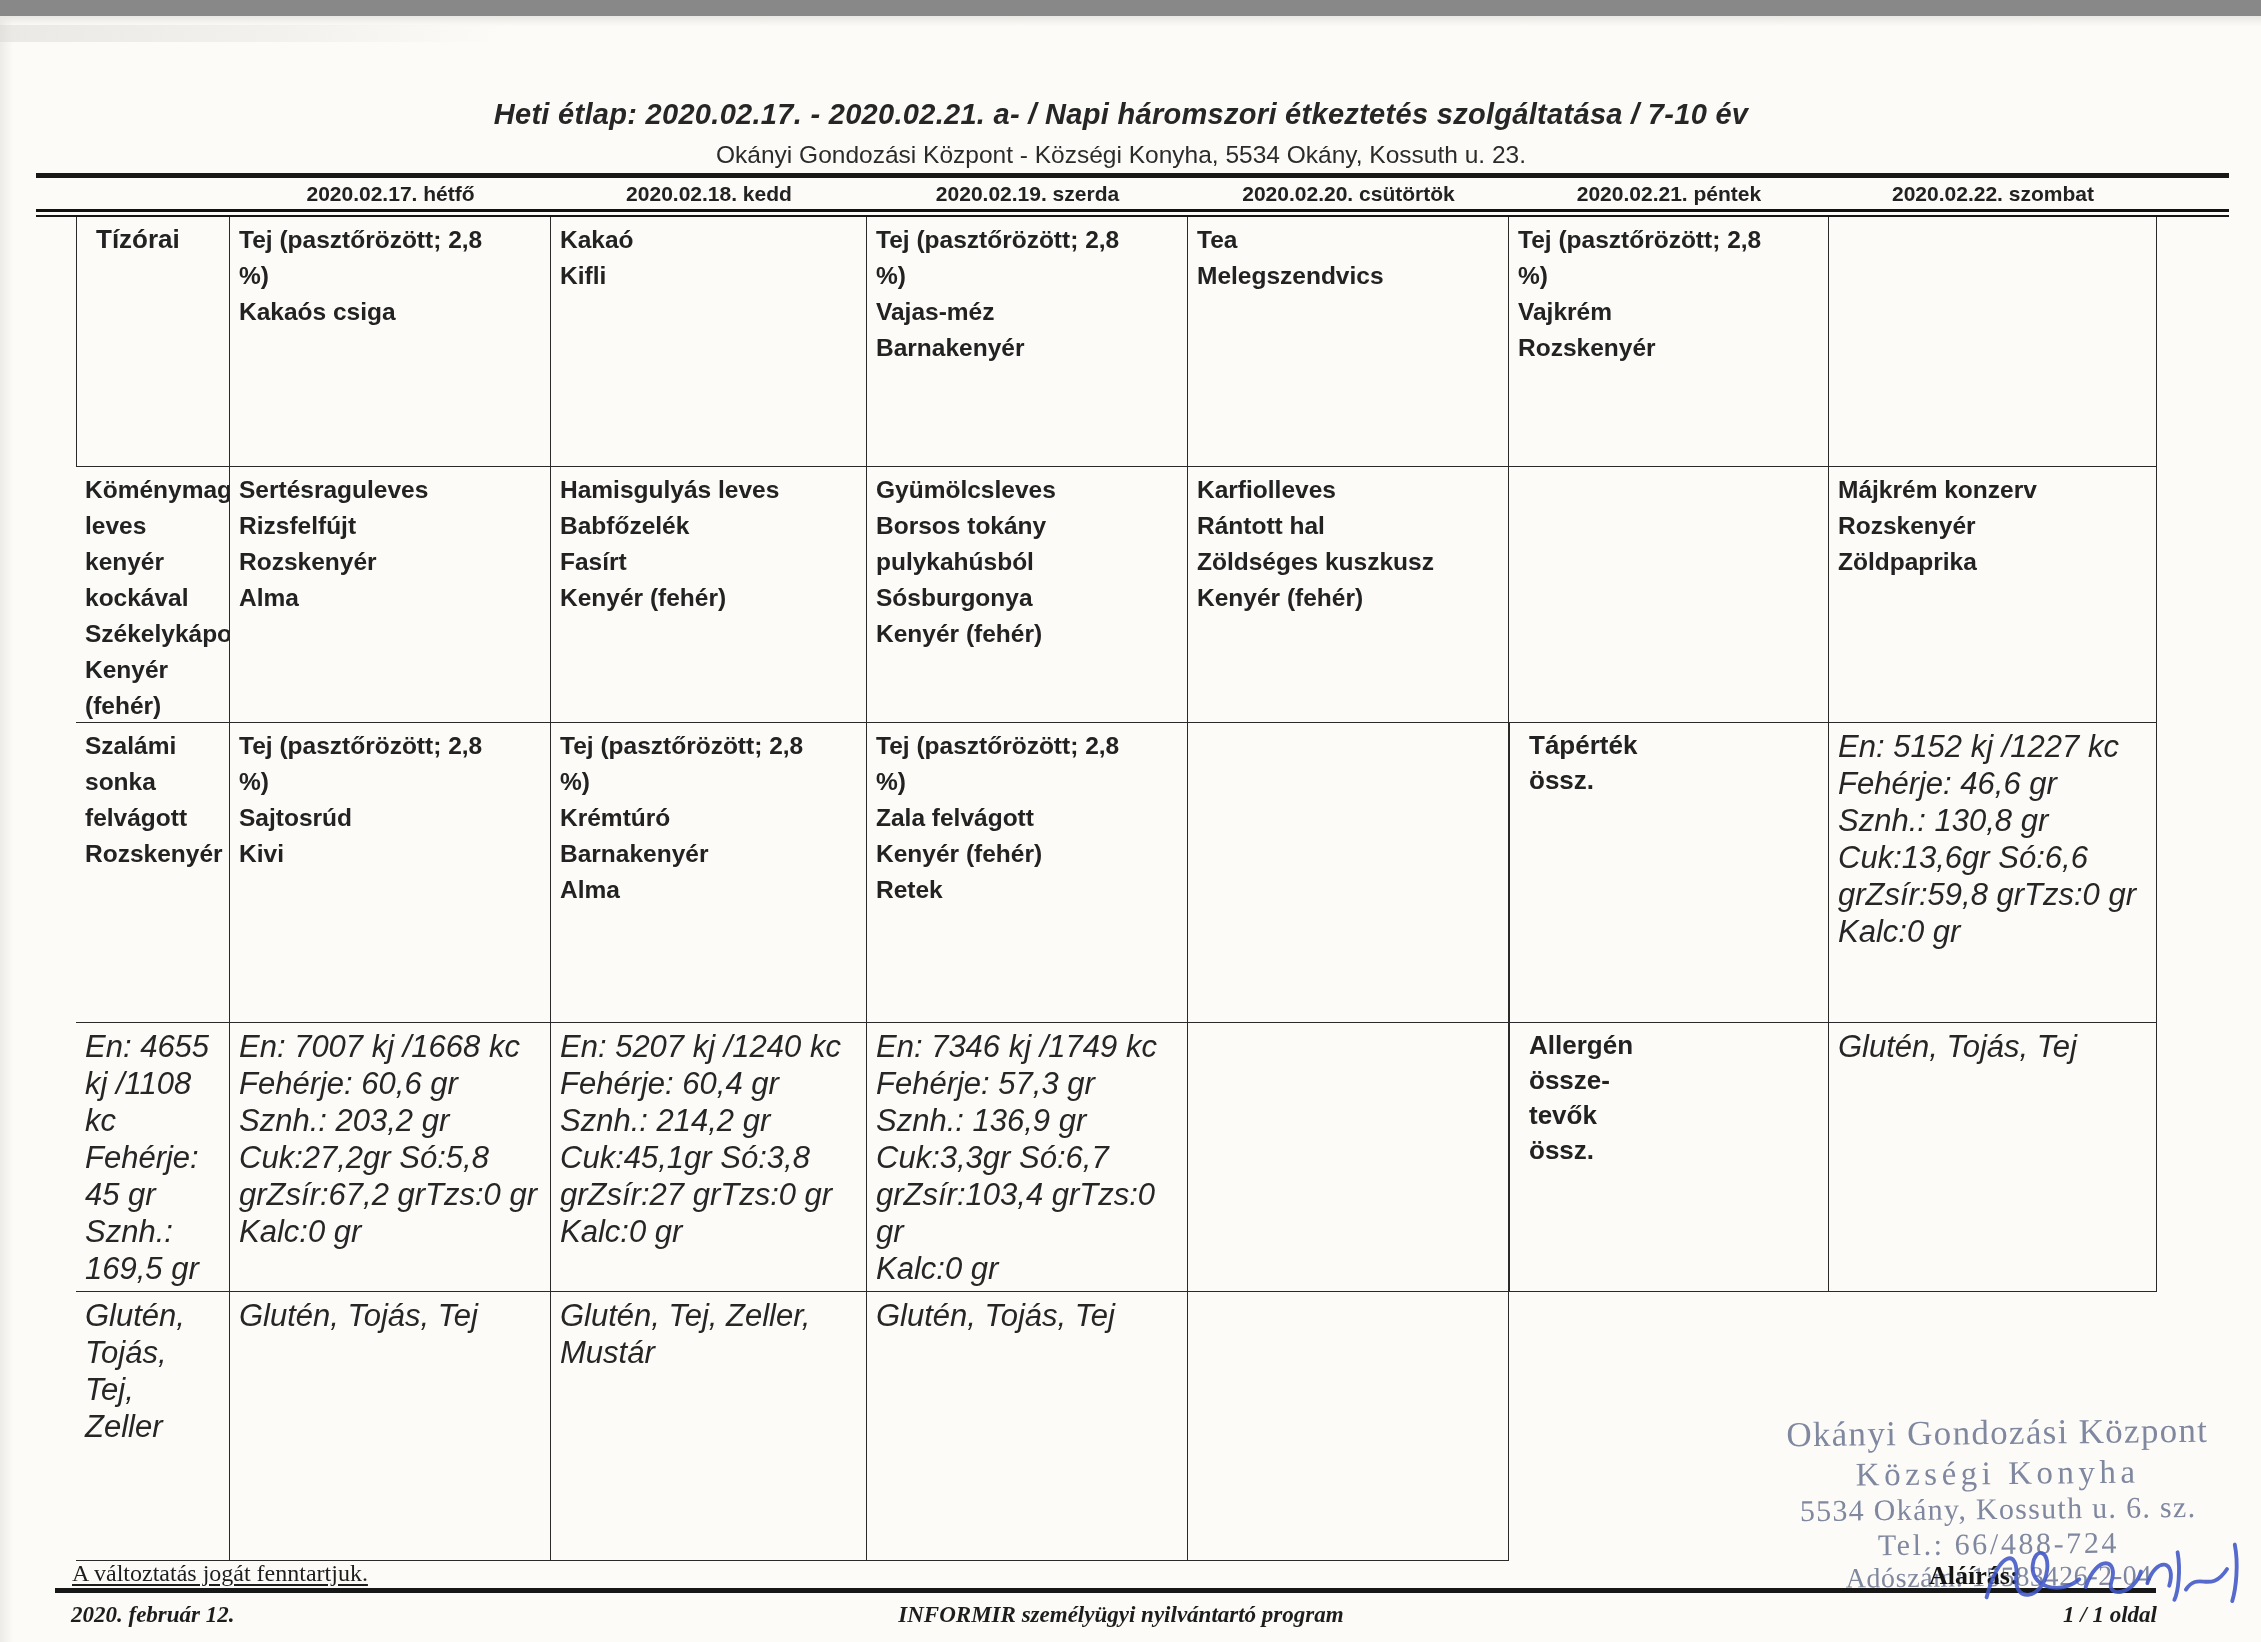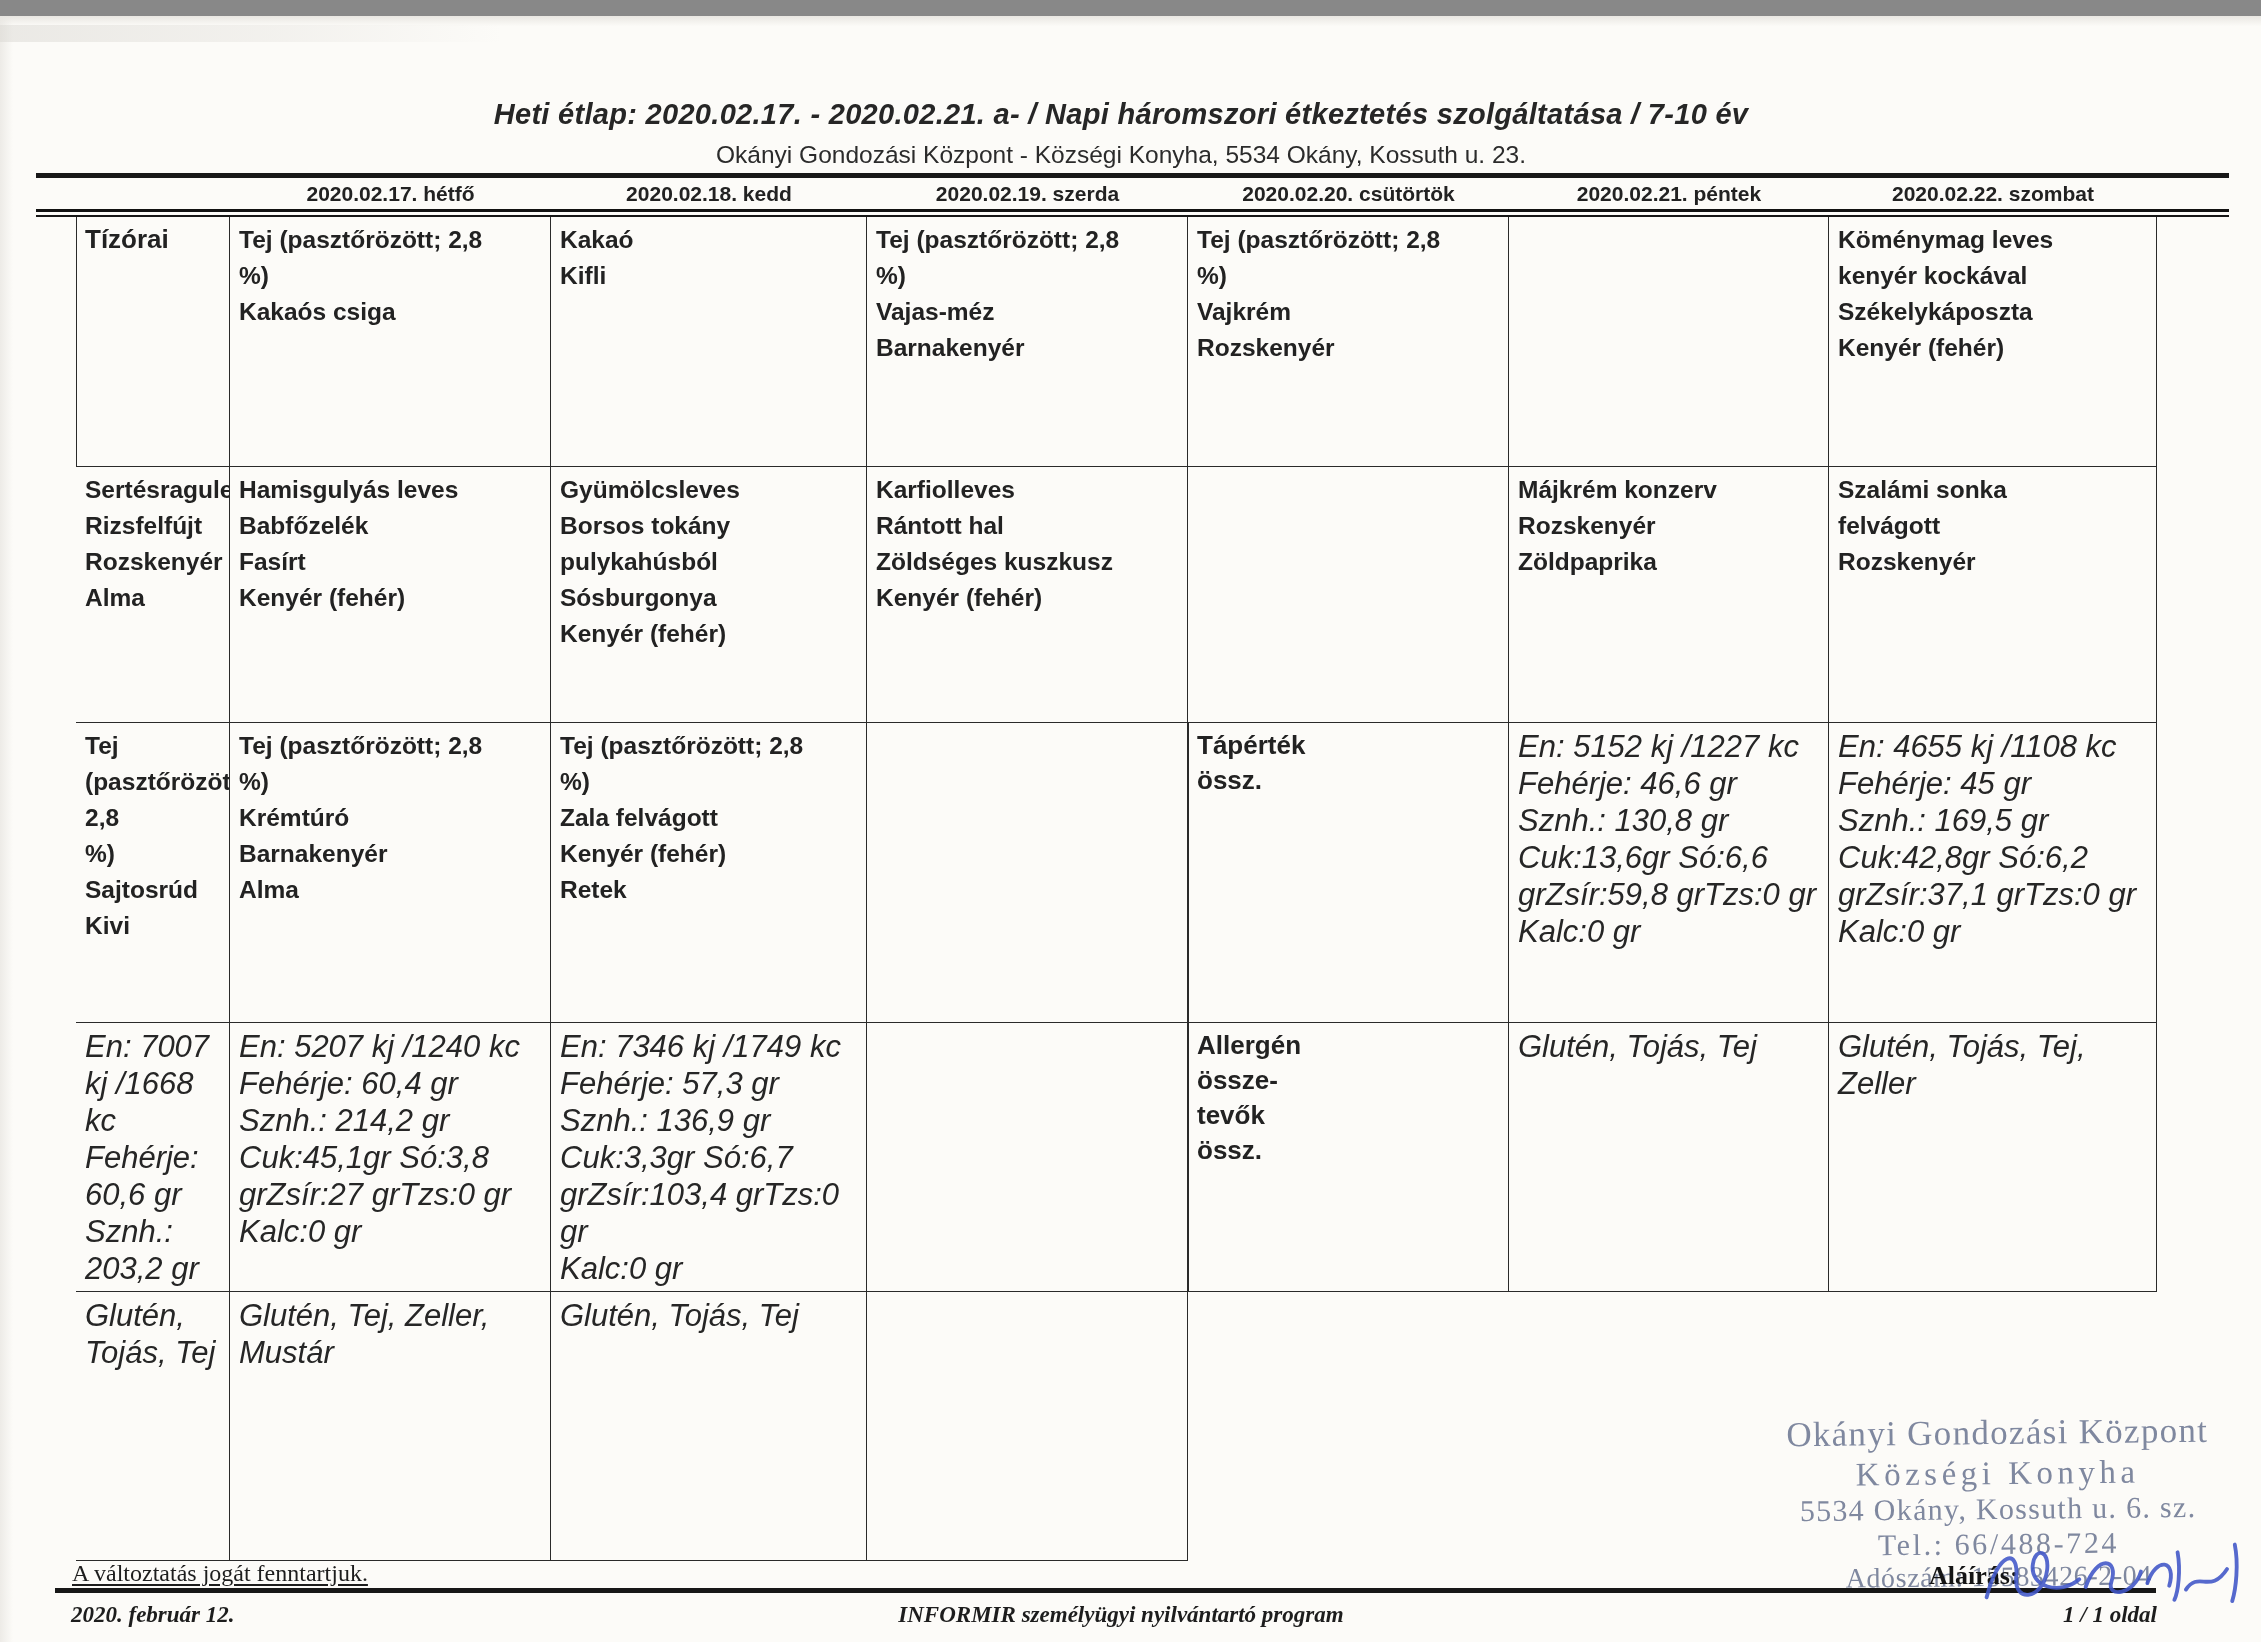--- a/index.html
+++ b/index.html
@@ -23,21 +23,21 @@
   .dates-row div{text-align:center;font-weight:700;font-size:21px;line-height:28px;color:#222;}
   .double-line{position:absolute;left:36px;top:193px;width:2193px;height:8.4px;box-sizing:border-box;
     border-top:3.9px solid #121212;border-bottom:2.6px solid #161616;}
   .menu-table{position:absolute;left:76px;top:201px;width:2081px;display:grid;box-sizing:border-box;
     grid-template-columns:154px 321px 316px 321px 321px 320px 328px;
     grid-template-rows:250px 256px 300px 269px 269px;}
   .cell{box-sizing:border-box;border-right:1.9px solid #2a2a2a;border-bottom:1.9px solid #2a2a2a;
     padding:5.2px 5.2px 3.9px 9px;white-space:pre-line;overflow:hidden;
     font-weight:700;font-size:24.5px;line-height:36px;color:#222;}
   .cell.first{border-left:1.9px solid #2a2a2a;}
-  .cell.label{font-size:26px;line-height:35px;padding-left:8px;}
+  .cell.label{font-size:26px;line-height:35px;padding-left:19px;}
   .cell.ital{font-weight:400;font-style:italic;font-size:31px;line-height:37px;color:#262626;}
   .footer-note{position:absolute;left:72px;top:1544px;font-family:"Liberation Serif",serif;
     font-size:24px;color:#1d1d1d;text-decoration:underline;text-underline-offset:3.2px;}
   .footer-rule{position:absolute;left:55px;top:1572px;width:2101px;height:5.2px;background:#171717;}
   .footer-date{position:absolute;left:71px;top:1586px;font-family:"Liberation Serif",serif;
     font-style:italic;font-weight:700;font-size:23px;color:#1d1d1d;}
   .footer-program{position:absolute;left:0;top:1586px;width:2242px;text-align:center;
     font-family:"Liberation Serif",serif;font-style:italic;font-weight:700;font-size:23px;color:#1d1d1d;}
   .footer-page{position:absolute;left:1868px;top:1586px;width:289px;text-align:right;
     font-family:"Liberation Serif",serif;font-style:italic;font-weight:700;font-size:23px;color:#1d1d1d;}
@@ -85,20 +85,22 @@
     <div class="cell label first">Tízórai</div>
     <div class="cell">Tej (pasztőrözött; 2,8
 %)
 Kakaós csiga</div>
     <div class="cell">Kakaó
 Kifli</div>
     <div class="cell">Tej (pasztőrözött; 2,8
 %)
 Vajas-méz
 Barnakenyér</div>
+    <div class="cell">Tea
+Melegszendvics</div>
     <div class="cell">Tej (pasztőrözött; 2,8
 %)
 Vajkrém
 Rozskenyér</div>
     <div class="cell"></div>
 
     <div class="cell">Köménymag leves
 kenyér kockával
 Székelykáposzta
 Kenyér (fehér)</div>

